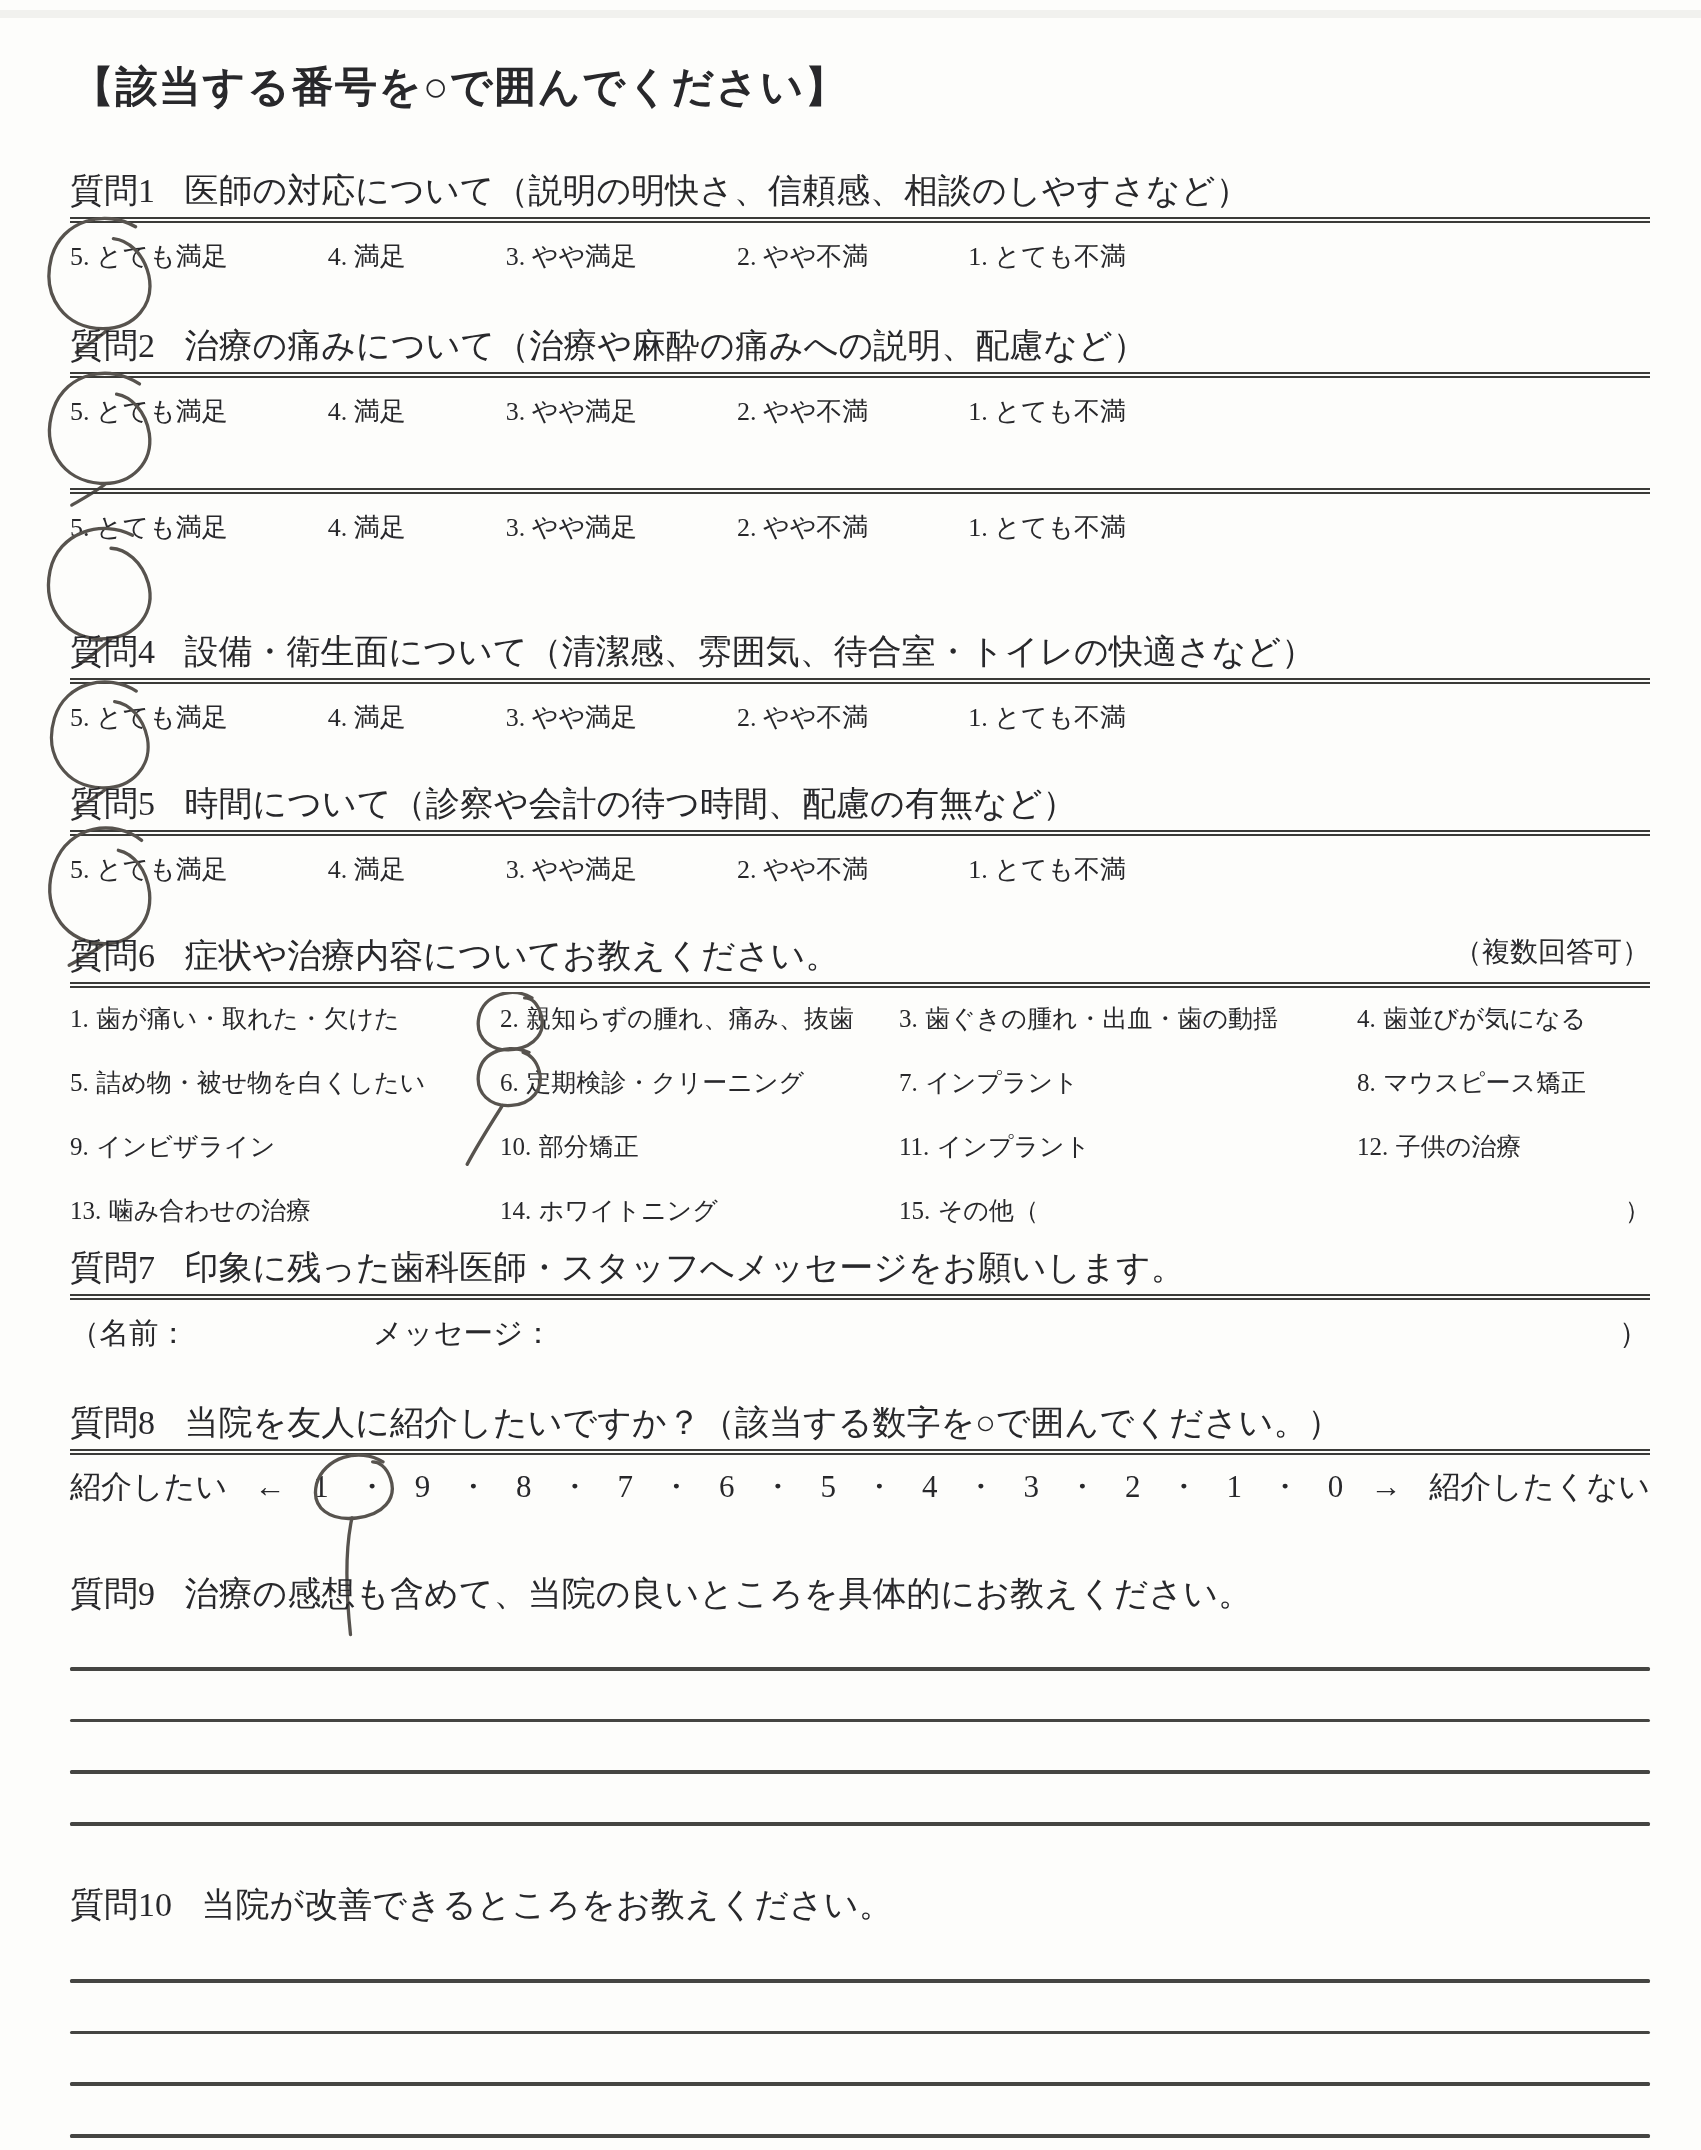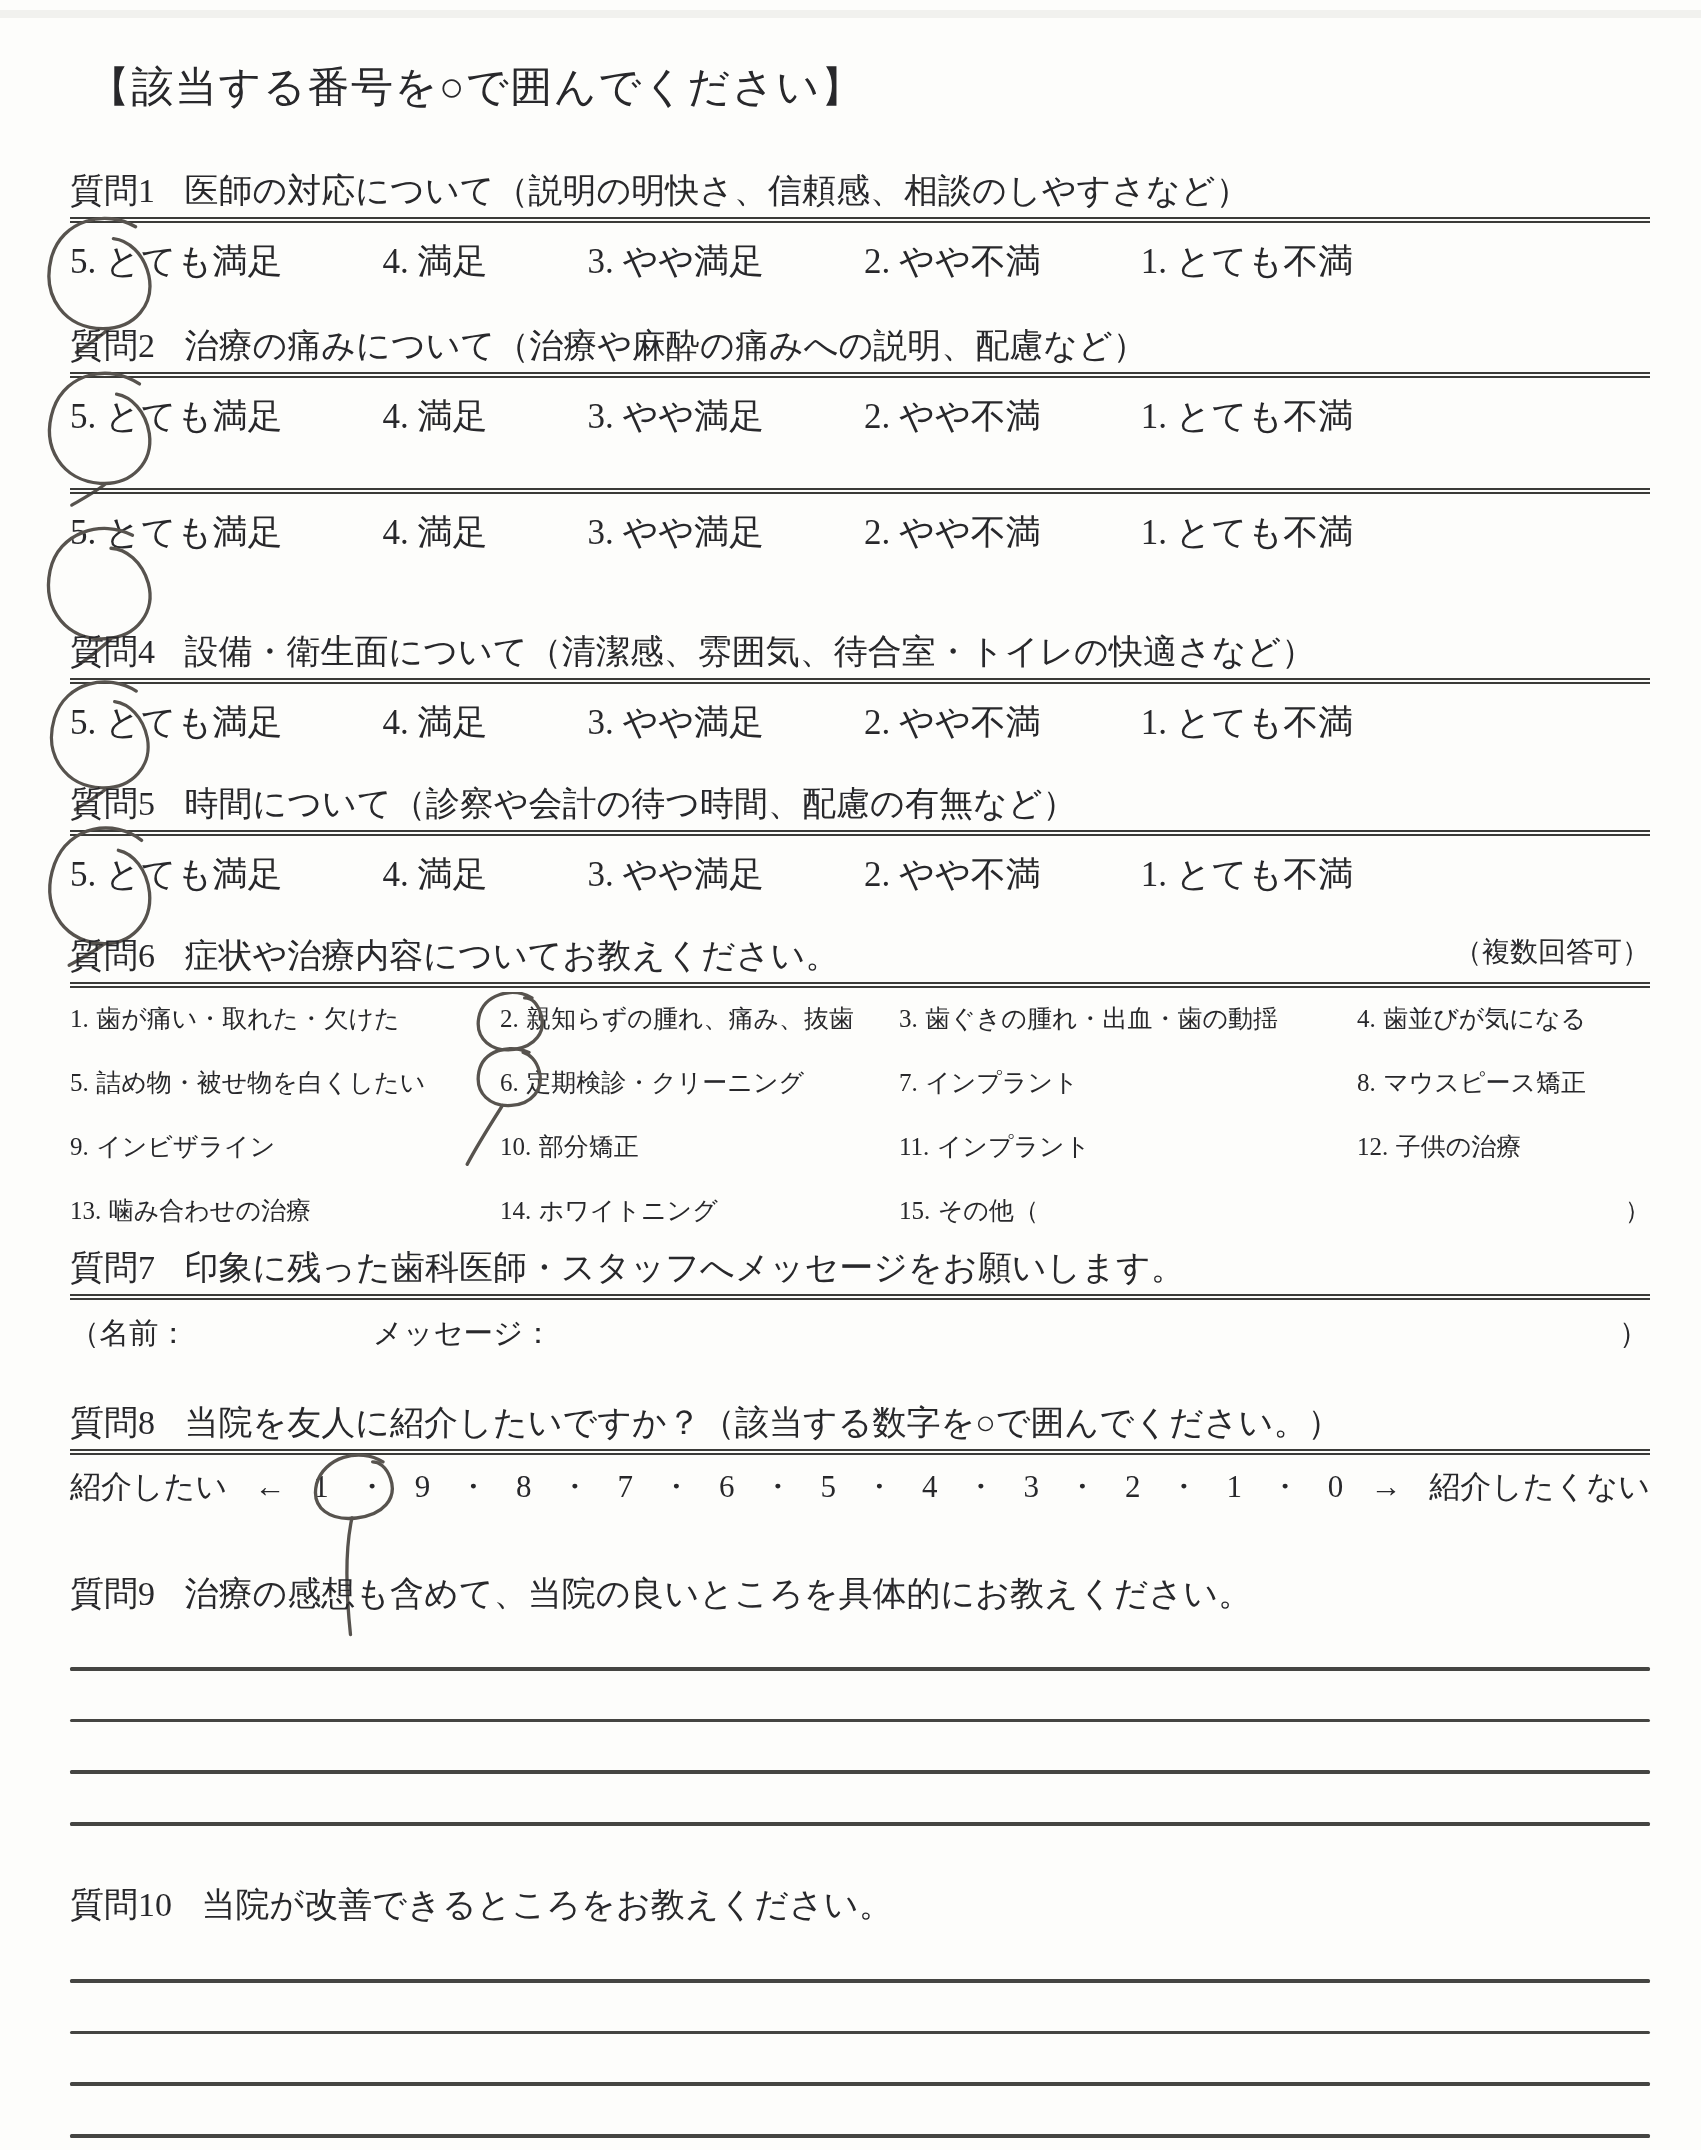--- a/index.html
+++ b/index.html
@@ -6,32 +6,32 @@
   .page{
     position:relative;
     width:1701px;height:2151px;
     background:#fdfdfb;
     font-family:"Liberation Serif","DejaVu Serif",serif;
     color:#28282b;
     overflow:hidden;
   }
   .scanband{position:absolute;top:10.3px;left:0;width:100%;height:7.4px;background:#f1f1ee;}
   .title{
-    position:absolute;left:88px;top:59px;
-    font-size:42px;font-weight:normal;letter-spacing:1.5px;white-space:nowrap;
+    position:absolute;left:72px;top:59px;
+    font-size:42px;font-weight:bold;letter-spacing:1.5px;white-space:nowrap;
   }
   .sec{position:absolute;left:70px;width:1580px;}
   .s1{top:171px}.s2{top:326px}.s3{top:481px}.s4{top:632px}.s5{top:784px}
   .s6{top:936px}.s7{top:1248px}.s8{top:1403px}.s9{top:1574px}.s10{top:1885px}
   .qhead{font-size:34px;white-space:nowrap;line-height:1.15;}
   .qhead .qlabel{margin-right:29.5px;text-align:right;}
   .headrow{display:flex;justify-content:space-between;align-items:flex-start;}
   .note{font-size:28px;}
   .rule{margin-top:7.4px;height:0;border-top:6.6px double #3b3b38;}
-  .opts{display:flex;gap:100px;margin-top:19px;font-size:35px;white-space:nowrap;line-height:1.15;}
+  .opts{display:flex;gap:100px;margin-top:19px;font-size:26px;white-space:nowrap;line-height:1.15;}
   .grid6{
     display:grid;grid-template-columns:430px 399px 458px 1fr;
     row-gap:34px;margin-top:16px;font-size:25px;line-height:1.2;white-space:nowrap;
   }
   .o6 .n{margin-right:7.4px;}
   .closepar{text-align:right;}
   .inlinerow{position:relative;margin-top:13.3px;font-size:29.5px;height:38px;}
   .inlinerow .nm{position:absolute;left:0;}
   .inlinerow .msg{position:absolute;left:303px;}
   .inlinerow .cp{position:absolute;right:1.5px;}

